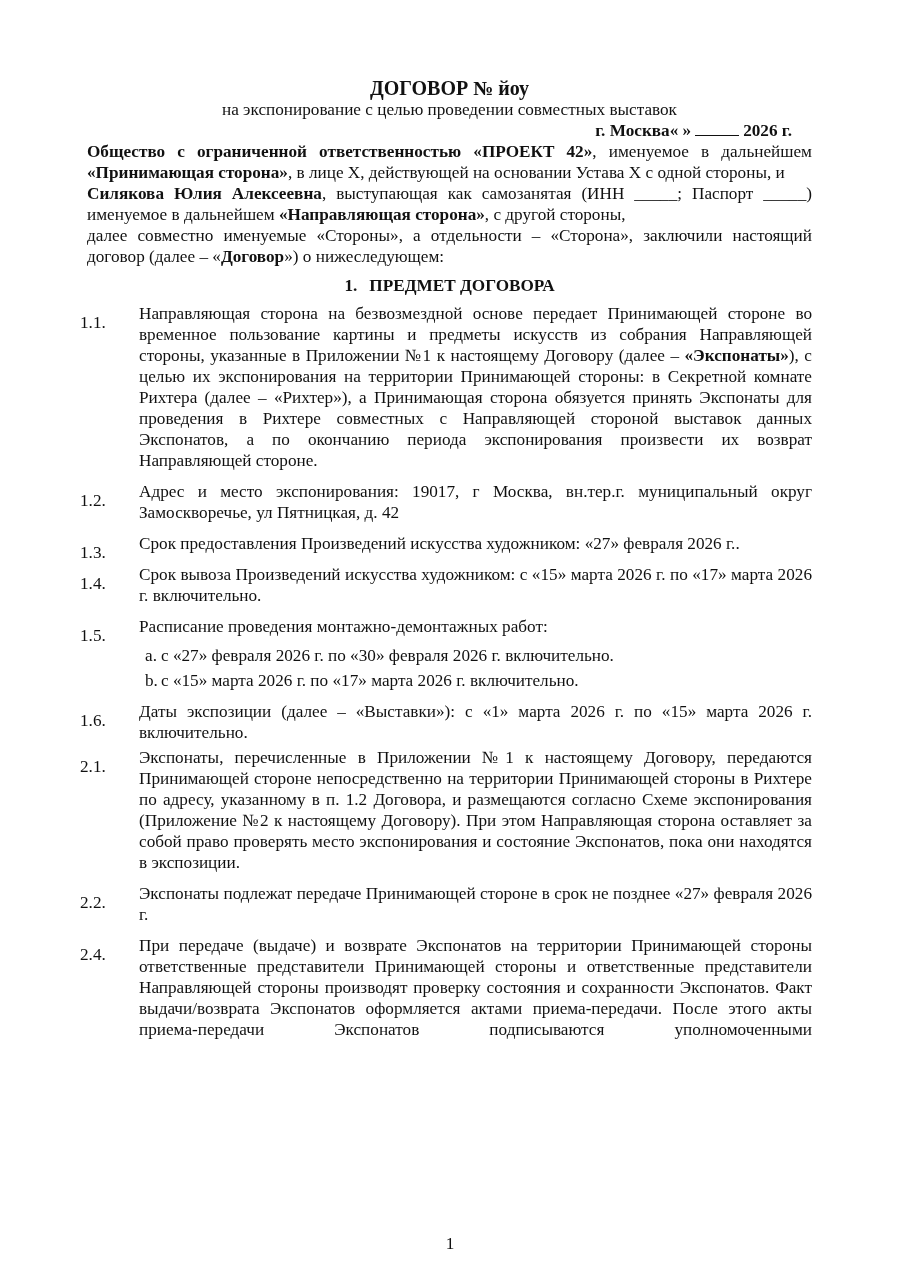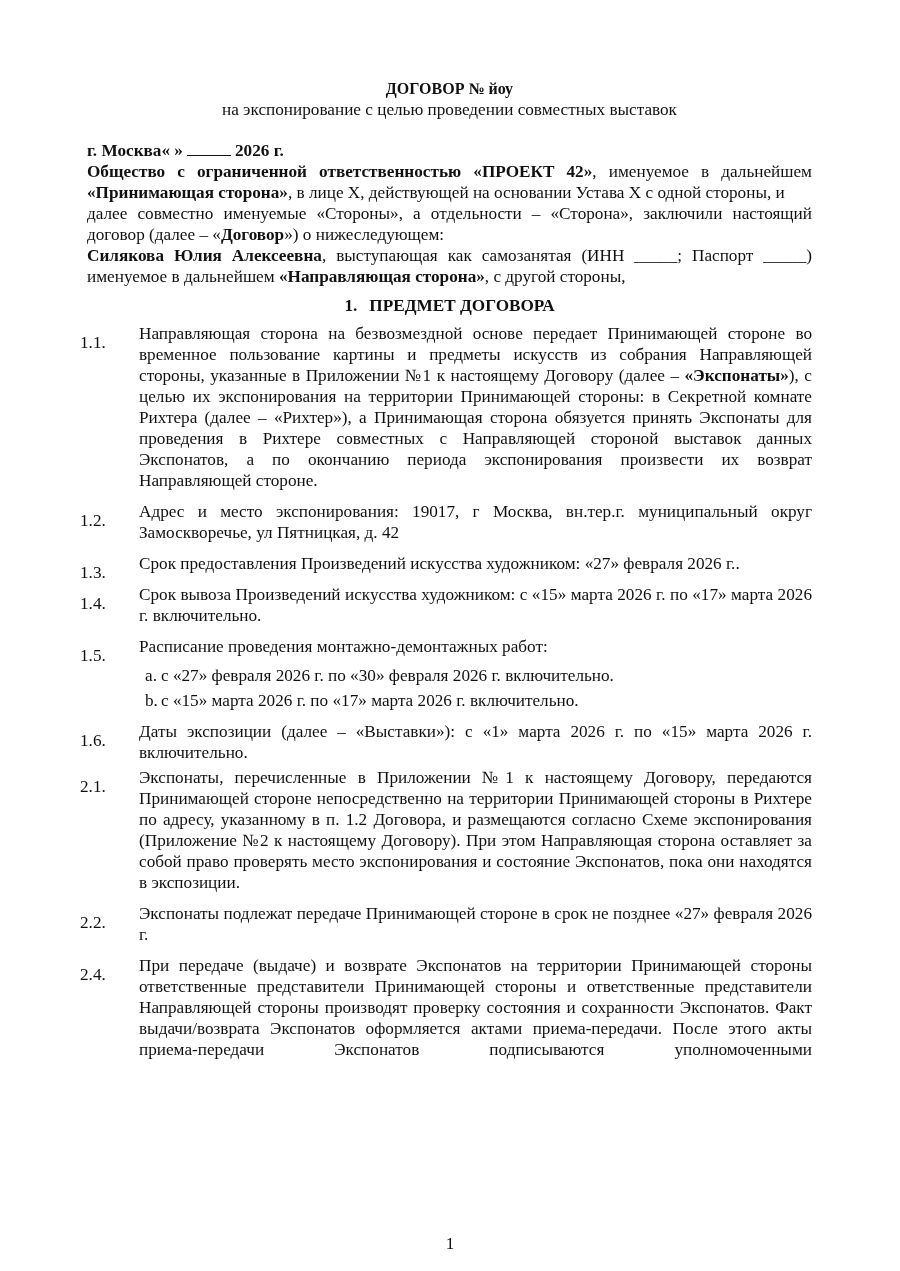--- a/index.html
+++ b/index.html
@@ -1,21 +1,21 @@
 <!DOCTYPE html>
 <html><head>
 <meta charset="utf-8">
 <style>
   html, body { margin: 0; padding: 0; background: #ffffff; }
   body { width: 900px; height: 1271px; position: relative; overflow: hidden;
          font-family: "Liberation Serif", serif; color: #111; font-size: 17.2px; line-height: 21px; }
   .page { position: absolute; left: 87px; top: 78px; width: 725px; }
-  .title { text-align: center; font-weight: bold; font-size: 16px; margin: 0; }
+  .title { text-align: center; font-weight: bold; font-size: 20px; margin: 0; }
   .subtitle { text-align: center; margin: 0 0 0 0; }
-  .cityline { display: flex; justify-content: flex-start; font-weight: bold; margin-top: 20px; }
+  .cityline { display: flex; justify-content: flex-end; font-weight: bold; }
   .cityline .date { padding-right: 20px; }
   .cityline .blank { display: inline-block; width: 44px; border-bottom: 1.5px solid #111; height: 14px; margin: 0 4px; vertical-align: baseline; }
   p.j { text-align: justify; margin: 0; }
   .intro1 { margin-top: 30px; }
   .intro2 { margin-top: 12px; }
   .intro3 { margin-top: 12px; }
   .sec { text-align: center; font-weight: bold; margin: 8px 0 7px 0; }
   .sec .num { margin-right: 12px; }
   .item { position: relative; padding-left: 52px; margin-left: 0; text-align: justify; margin-bottom: 10px; }
   .item .no { position: absolute; left: -7px; top: 9px; }
@@ -32,23 +32,23 @@
   <p class="title">ДОГОВОР № йоу</p>
   <p class="subtitle">на экспонирование с целью проведении совместных выставок</p>
 
   <div class="cityline">
     <span>г. Москва</span>
     <span class="date"><span>« »</span><span class="blank"></span><span>2026 г.</span></span>
   </div>
 
   <p class="j intro1"><b>Общество с ограниченной ответственностью «ПРОЕКТ 42»</b><span>, именуемое в дальнейшем </span><b>«Принимающая сторона»</b><span>, в лице Х, действующей на основании Устава Х с одной стороны, и</span></p>
 
+  <p class="j intro2"><b>Силякова Юлия Алексеевна</b><span>, выступающая как самозанятая (ИНН _____; Паспорт _____) именуемое в дальнейшем </span><b>«Направляющая сторона»</b><span>, с другой стороны,</span></p>
+
   <p class="j intro3"><span>далее совместно именуемые «Стороны», а отдельности – «Сторона», заключили настоящий договор (далее – «</span><b>Договор</b><span>») о нижеследующем:</span></p>
-
-  <p class="j intro2"><b>Силякова Юлия Алексеевна</b><span>, выступающая как самозанятая (ИНН _____; Паспорт _____) именуемое в дальнейшем </span><b>«Направляющая сторона»</b><span>, с другой стороны,</span></p>
 
   <div class="sec"><span class="num">1.</span><span>ПРЕДМЕТ ДОГОВОРА</span></div>
 
   <div class="item"><span class="no">1.1.</span><span>Направляющая сторона на безвозмездной основе передает Принимающей стороне во временное пользование картины и предметы искусств из собрания Направляющей стороны, указанные в Приложении №1 к настоящему Договору (далее – </span><b>«Экспонаты»</b><span>), с целью их экспонирования на территории Принимающей стороны: в Секретной комнате Рихтера (далее – «Рихтер»), а Принимающая сторона обязуется принять Экспонаты для проведения в Рихтере совместных с Направляющей стороной выставок данных Экспонатов, а по окончанию периода экспонирования произвести их возврат Направляющей стороне.</span></div>
 
   <div class="item"><span class="no">1.2.</span><span>Адрес и место экспонирования: 19017, г Москва, вн.тер.г. муниципальный округ Замоскворечье, ул Пятницкая, д. 42</span></div>
 
   <div class="item"><span class="no">1.3.</span><span>Срок предоставления Произведений искусства художником: «27» февраля 2026 г..</span></div>
 
   <div class="item"><span class="no">1.4.</span><span>Срок вывоза Произведений искусства художником: с «15» марта 2026 г. по «17» марта 2026 г. включительно.</span></div>

